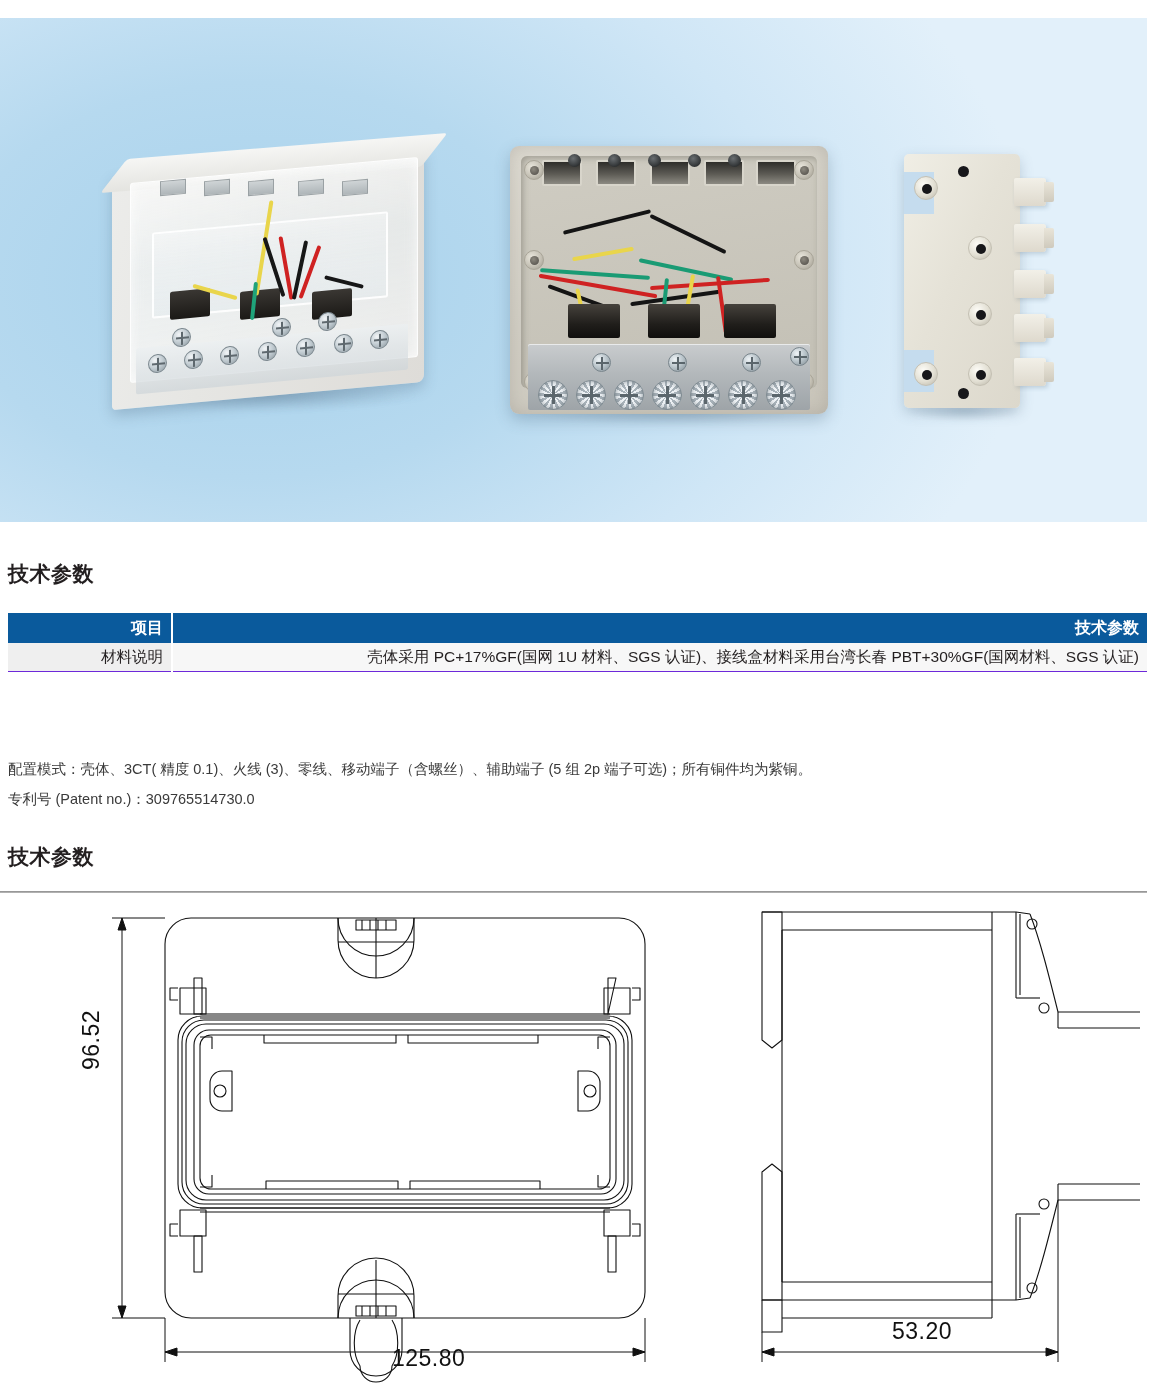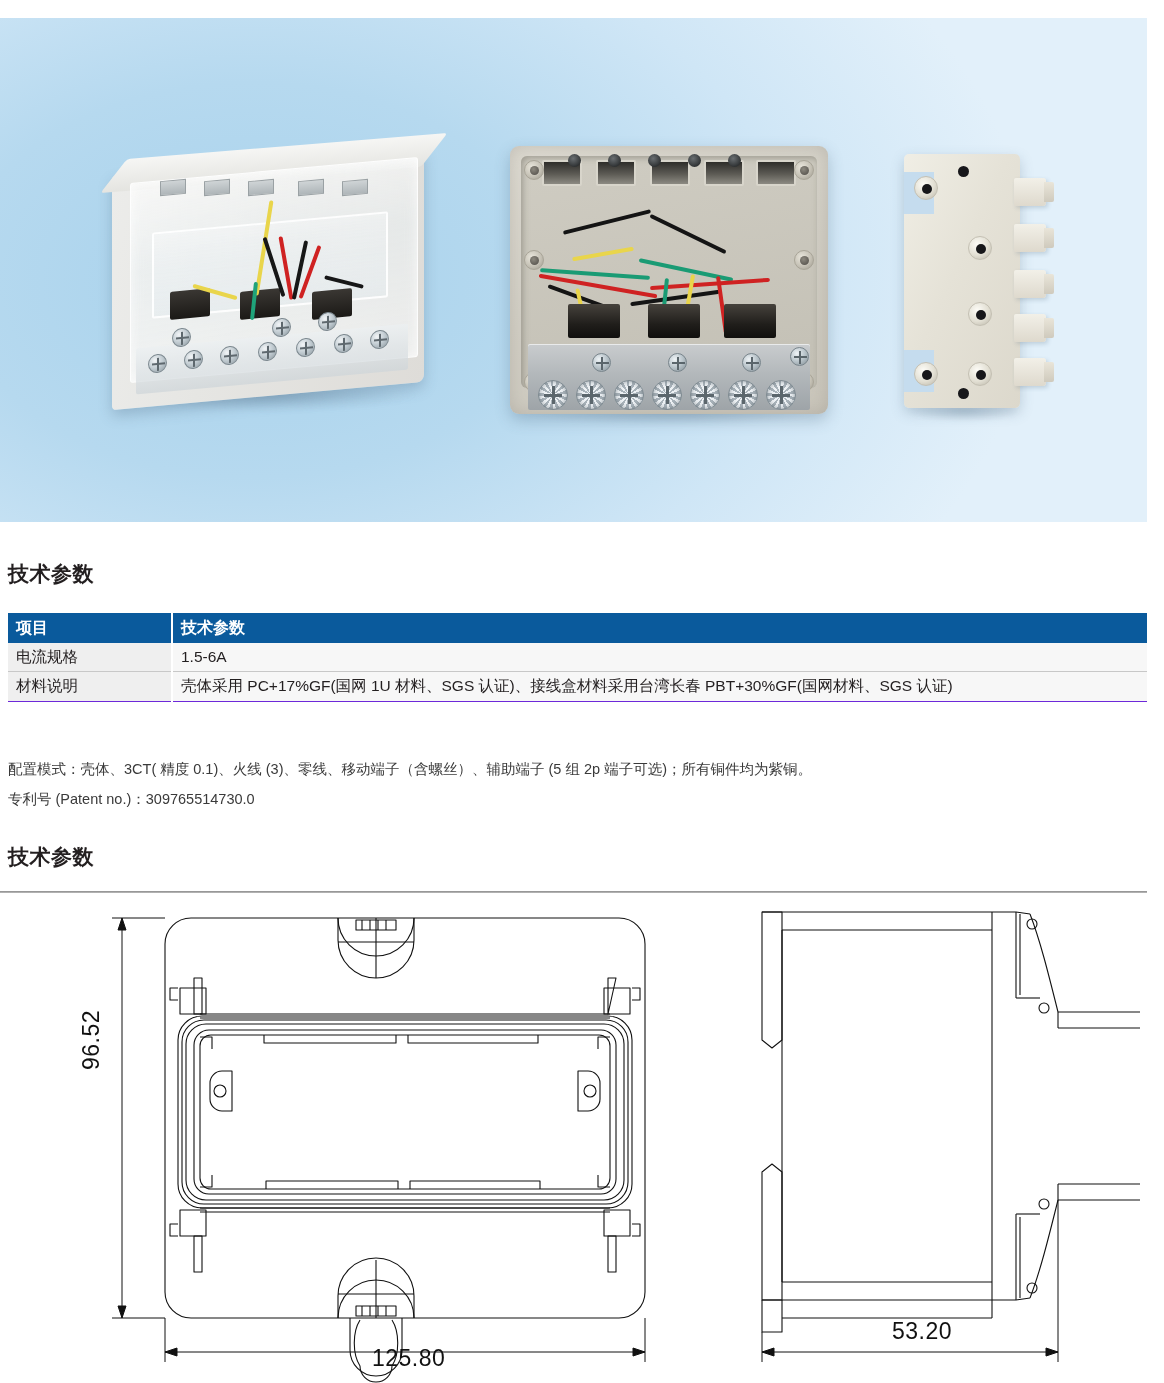--- a/index.html
+++ b/index.html
@@ -221,21 +221,21 @@
   .spec-table {
     position: absolute; left: 8px; top: 613px;
     width: 1139px;
     border-collapse: collapse;
     font-size: 15.5px;
     table-layout: fixed;
   }
   .spec-table col.c1 { width: 164px; }
   .spec-table th, .spec-table td {
     padding: 4px 8px 5px 8px;
-    text-align: left;
+    text-align: right;
     vertical-align: middle;
     height: 28px;
     line-height: 1.25;
     white-space: nowrap;
   }
   .spec-table thead th {
     background: #0a5a9c;
     color: #ffffff;
     font-weight: bold;
     font-size: 16px;
@@ -263,21 +263,21 @@
 
   
   .dwg { position: absolute; }
   #dwg-front { left: 60px;  top: 900px; width: 640px; height: 483px; }
   #dwg-side  { left: 740px; top: 900px; width: 400px; height: 483px; }
   .dim-label {
     position: absolute;
     font-size: 23px; color: #111; letter-spacing: .5px;
   }
   #lbl-h { left: 78px;  top: 1070px; transform: rotate(-90deg); transform-origin: left top; }
-  #lbl-w { left: 372px; top: 1345px; }
+  #lbl-w { left: 392px; top: 1345px; }
   #lbl-d { left: 892px; top: 1318px; }
 </style>
 </head>
 <body>
 
 <div class="hero">
   <div class="hero-stage">
 
     <div class="ph" id="photo1">
       <div class="shadow-soft" style="left:6px;top:238px;width:300px;height:34px;"></div>
@@ -429,24 +429,20 @@
       <col>
     </colgroup>
   <thead>
     <tr>
       <th class="c1">项目</th>
       <th>技术参数</th>
     </tr>
   </thead>
   <tbody>
     <tr>
-      <td class="k">电流规格</td>
-      <td>1.5-6A</td>
-    </tr>
-    <tr>
       <td class="k">材料说明</td>
       <td>壳体采用 PC+17%GF(国网 1U 材料、SGS 认证)、接线盒材料采用台湾长春 PBT+30%GF(国网材料、SGS 认证)</td>
     </tr>
   </tbody>
 </table>
 
 <div class="note" id="note-config">配置模式：壳体、3CT( 精度 0.1)、火线 (3)、零线、移动端子（含螺丝）、辅助端子 (5 组 2p 端子可选)；所有铜件均为紫铜。</div>
 <div class="note" id="note-patent">专利号 (Patent no.)：309765514730.0</div>
 
 <div class="sec-title" id="t-dim">技术参数</div>

